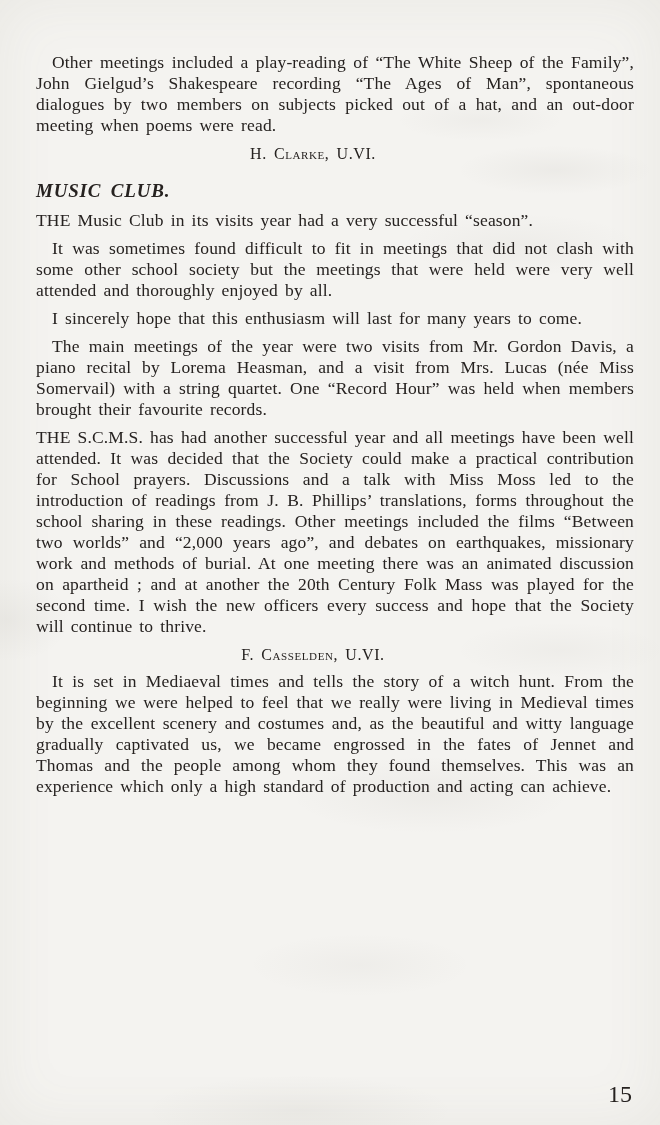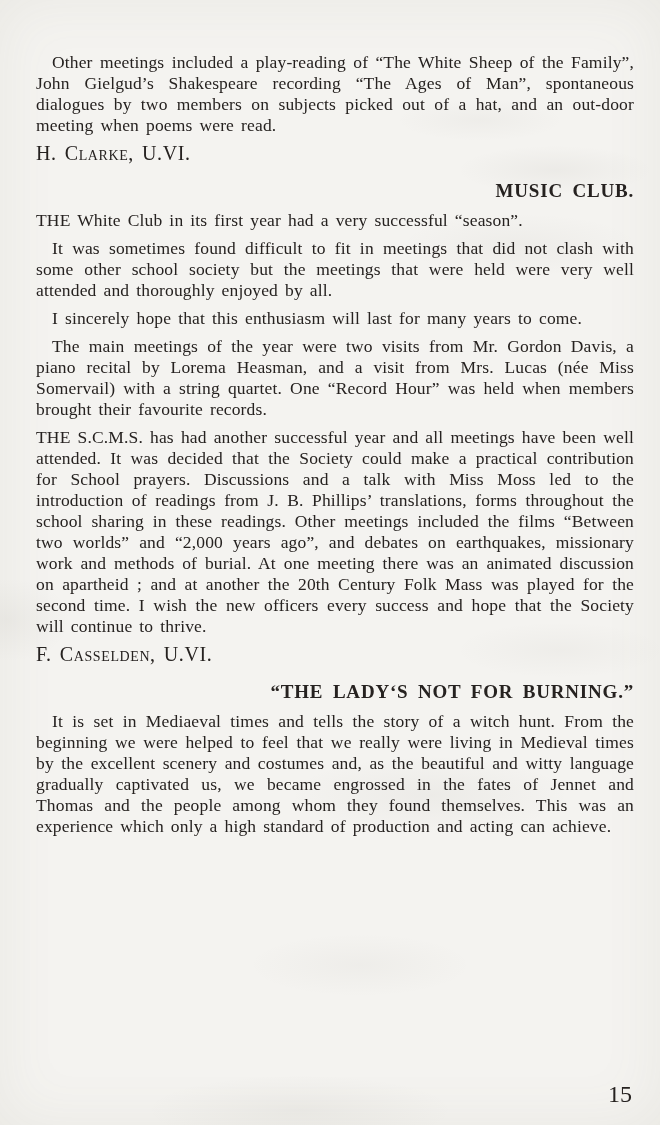--- a/index.html
+++ b/index.html
@@ -42,32 +42,33 @@
   .para {
     margin: 0 0 7px 0;
     text-indent: 16px;
   }
   .para.no-indent {
     text-indent: 0;
   }
   .heading {
     font-size: 19px;
     font-weight: 700;
-    text-align: right;
+    text-align: left;
     text-indent: 0;
     letter-spacing: 0.8px;
     word-spacing: 4px;
     margin: 16px 0 9px 0;
+    font-style: italic;
   }
   .signature {
-    text-align: left;
+    text-align: center;
     padding-right: 44px;
     margin: 0 0 6px 0;
     font-variant: small-caps;
-    font-size: 20px;
+    font-size: 16px;
     letter-spacing: 0.6px;
     font-family: Liberation Serif, serif;
   }
   .page-number {
     position: absolute;
     right: 28px;
     bottom: 17px;
     font-size: 24px;
     font-family: "Liberation Serif", "DejaVu Serif", serif;
     color: #262220;
@@ -82,36 +83,35 @@
 
     <div class="paragraphs">
           <p class="para">Other meetings included a play-reading of “The White Sheep of the Family”, John Gielgud’s Shakespeare recording “The Ages of Man”, spontaneous dialogues by two members on subjects picked out of a hat, and an out-door meeting when poems were read.</p>
         </div>
     <div class="signature">H. Clarke, U.VI.</div>
   </section>
 
   <section class="section">
     <h2 class="heading">MUSIC CLUB.</h2>
     <div class="paragraphs">
-          <p class="para no-indent">THE White Club in its first year had a very successful “season”.</p>
+          <p class="para no-indent">THE Music Club in its visits year had a very successful “season”.</p>
           <p class="para">It was sometimes found difficult to fit in meetings that did not clash with some other school society but the meetings that were held were very well attended and thoroughly enjoyed by all.</p>
           <p class="para">I sincerely hope that this enthusiasm will last for many years to come.</p>
           <p class="para">The main meetings of the year were two visits from Mr. Gordon Davis, a piano recital by Lorema Heasman, and a visit from Mrs. Lucas (née Miss Somervail) with a string quartet.  One “Record Hour” was held when members brought their favourite records.</p>
         </div>
   </section>
 
   <section class="section">
     <div class="paragraphs">
           <p class="para no-indent">THE S.C.M.S. has had another successful year and all meetings have been well attended.  It was decided that the Society could make a practical contribution for School prayers.  Discussions and a talk with Miss Moss led to the introduction of readings from J. B. Phillips’ translations, forms throughout the school sharing in these readings.  Other meetings included the films “Between two worlds” and “2,000 years ago”, and debates on earthquakes, missionary work and methods of burial.  At one meeting there was an animated discussion on apartheid ;  and at another the 20th Century Folk Mass was played for the second time.   I wish the new officers every success and hope that the Society will continue to thrive.</p>
         </div>
     <div class="signature">F. Casselden, U.VI.</div>
   </section>
 
   <section class="section">
-    <h2 class="heading">“THE LADY‘S NOT FOR BURNING.”</h2>
     <div class="paragraphs">
           <p class="para">It is set in Mediaeval times and tells the story of a witch hunt. From the beginning we were helped to feel that we really were living in Medieval times by the excellent scenery and costumes and, as the beautiful and witty language gradually captivated us, we became engrossed in the fates of Jennet and Thomas and the people among whom they found themselves.   This was an experience which only a high standard of production and acting can achieve.</p>
         </div>
 
   </section>
 </main>
   <div class="page-number">15</div>
 </div>
 
 </body></html>

